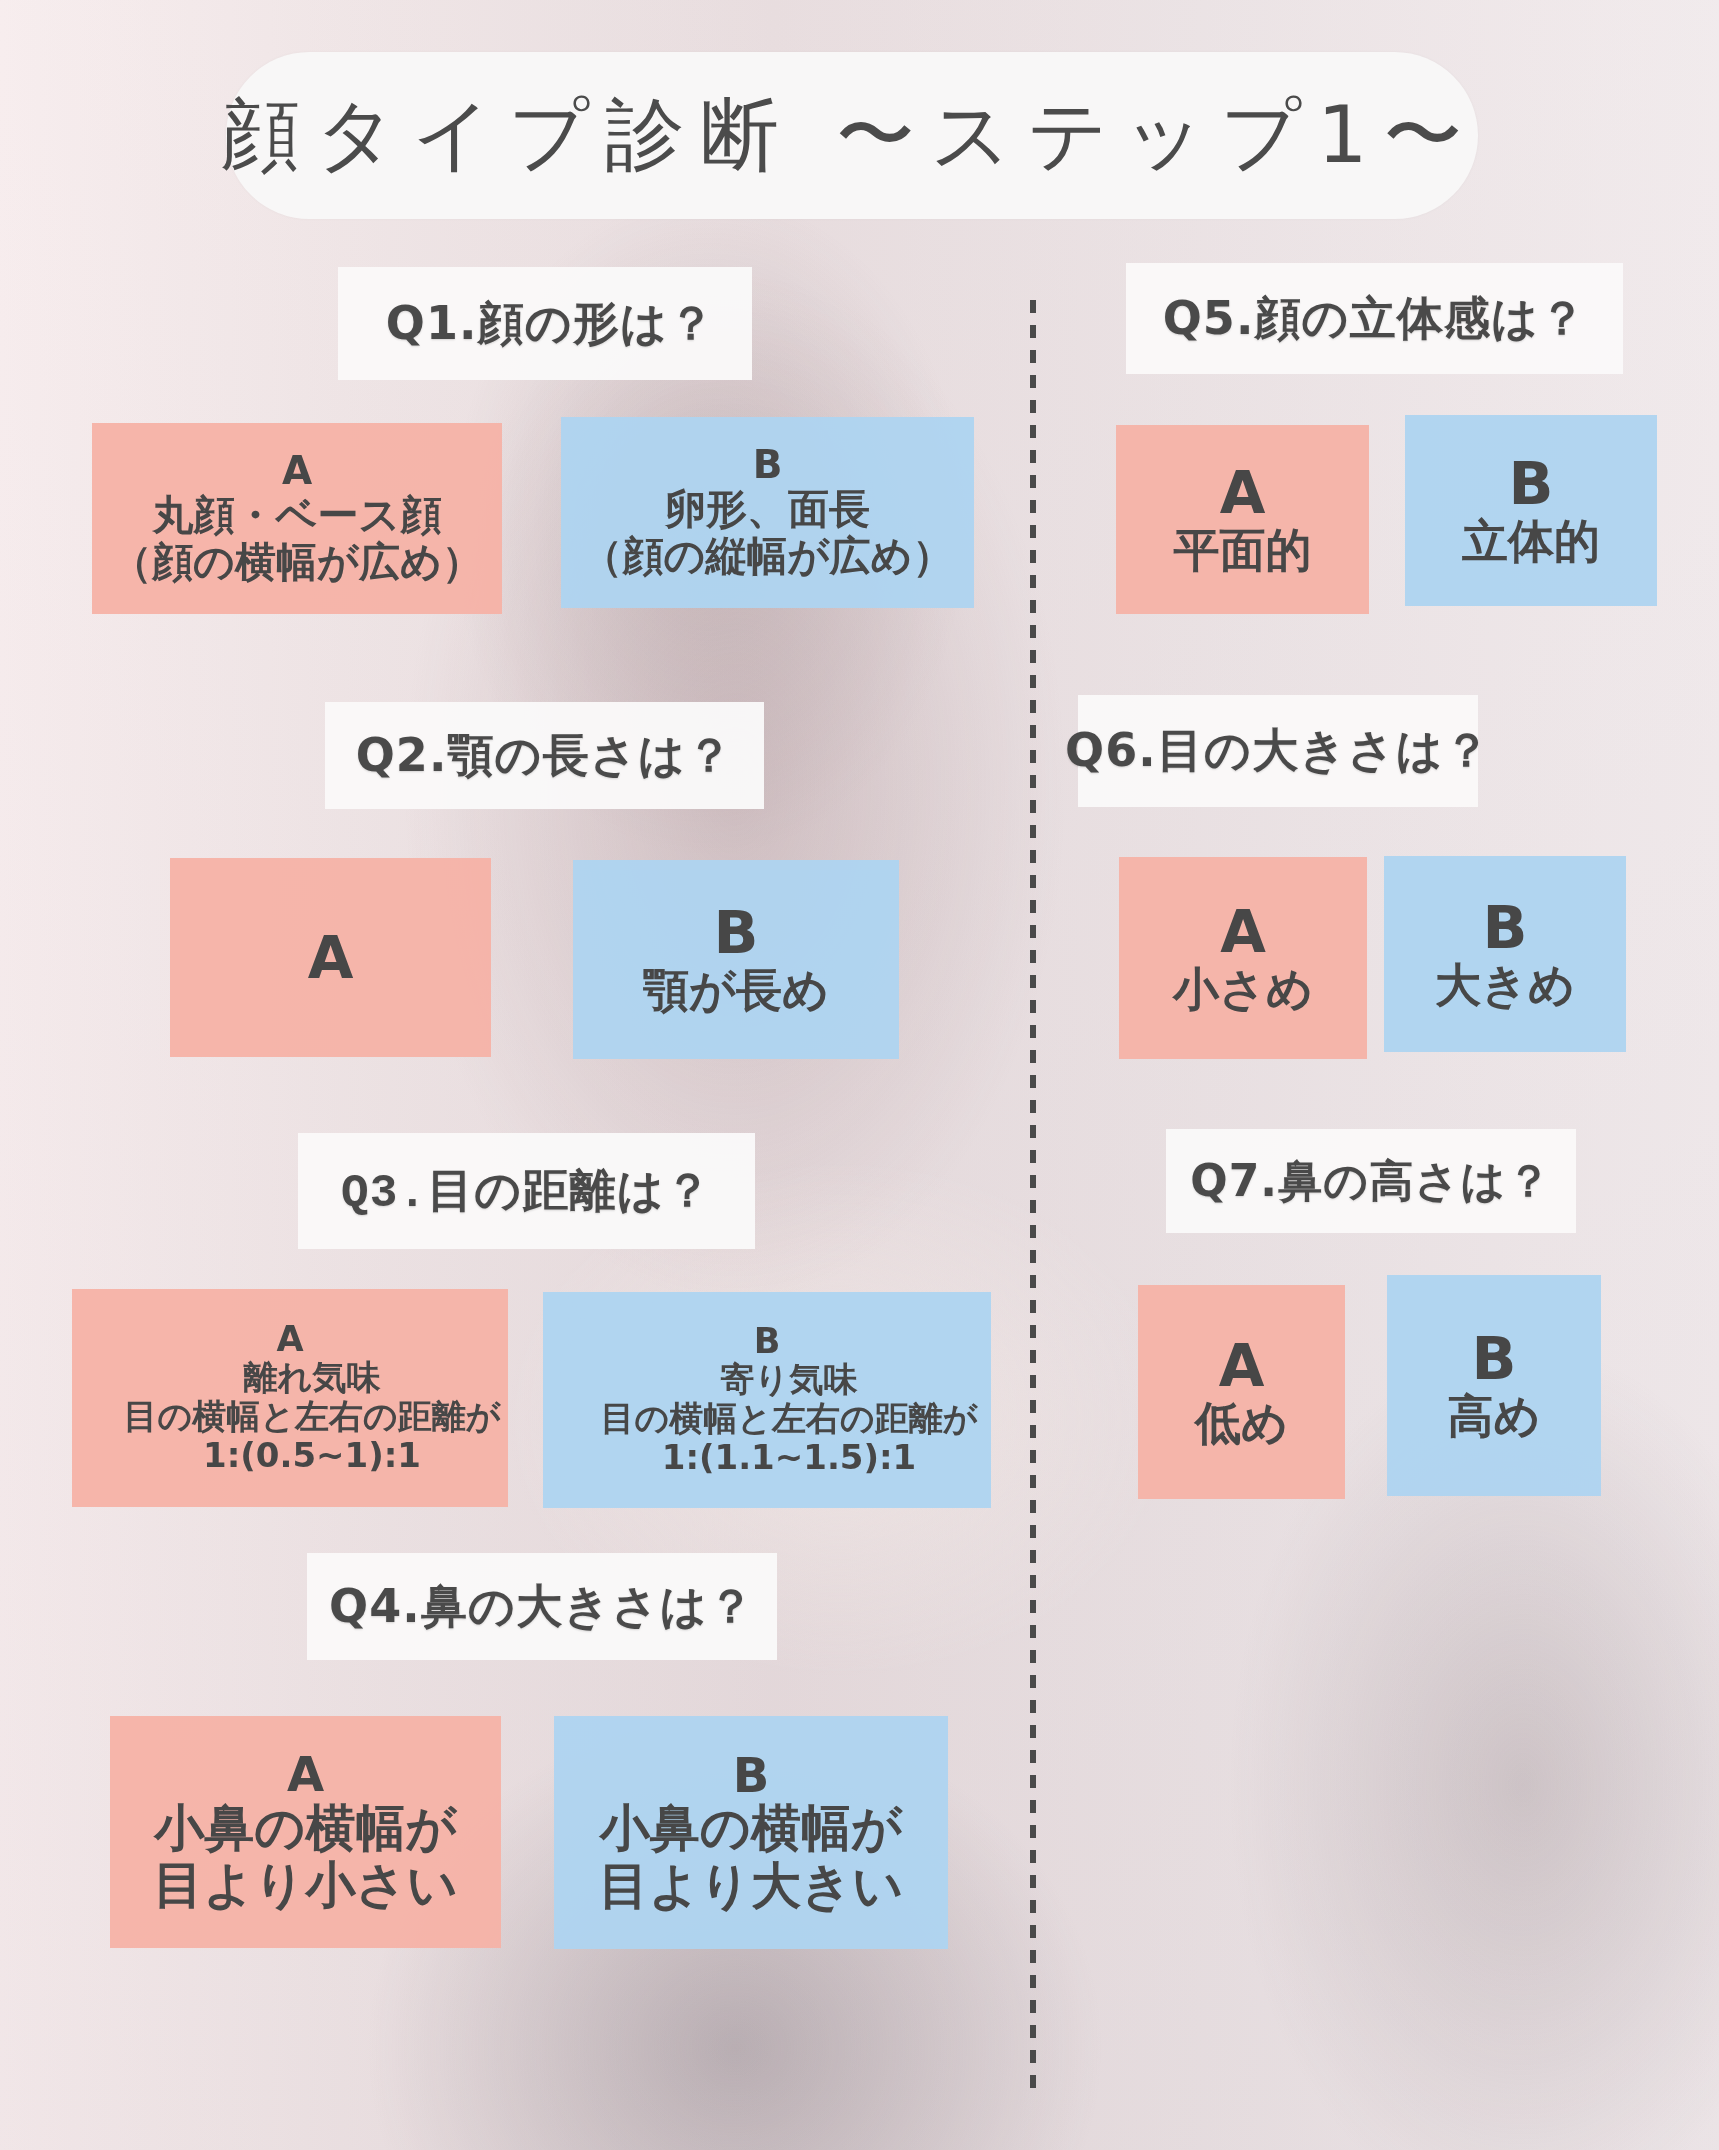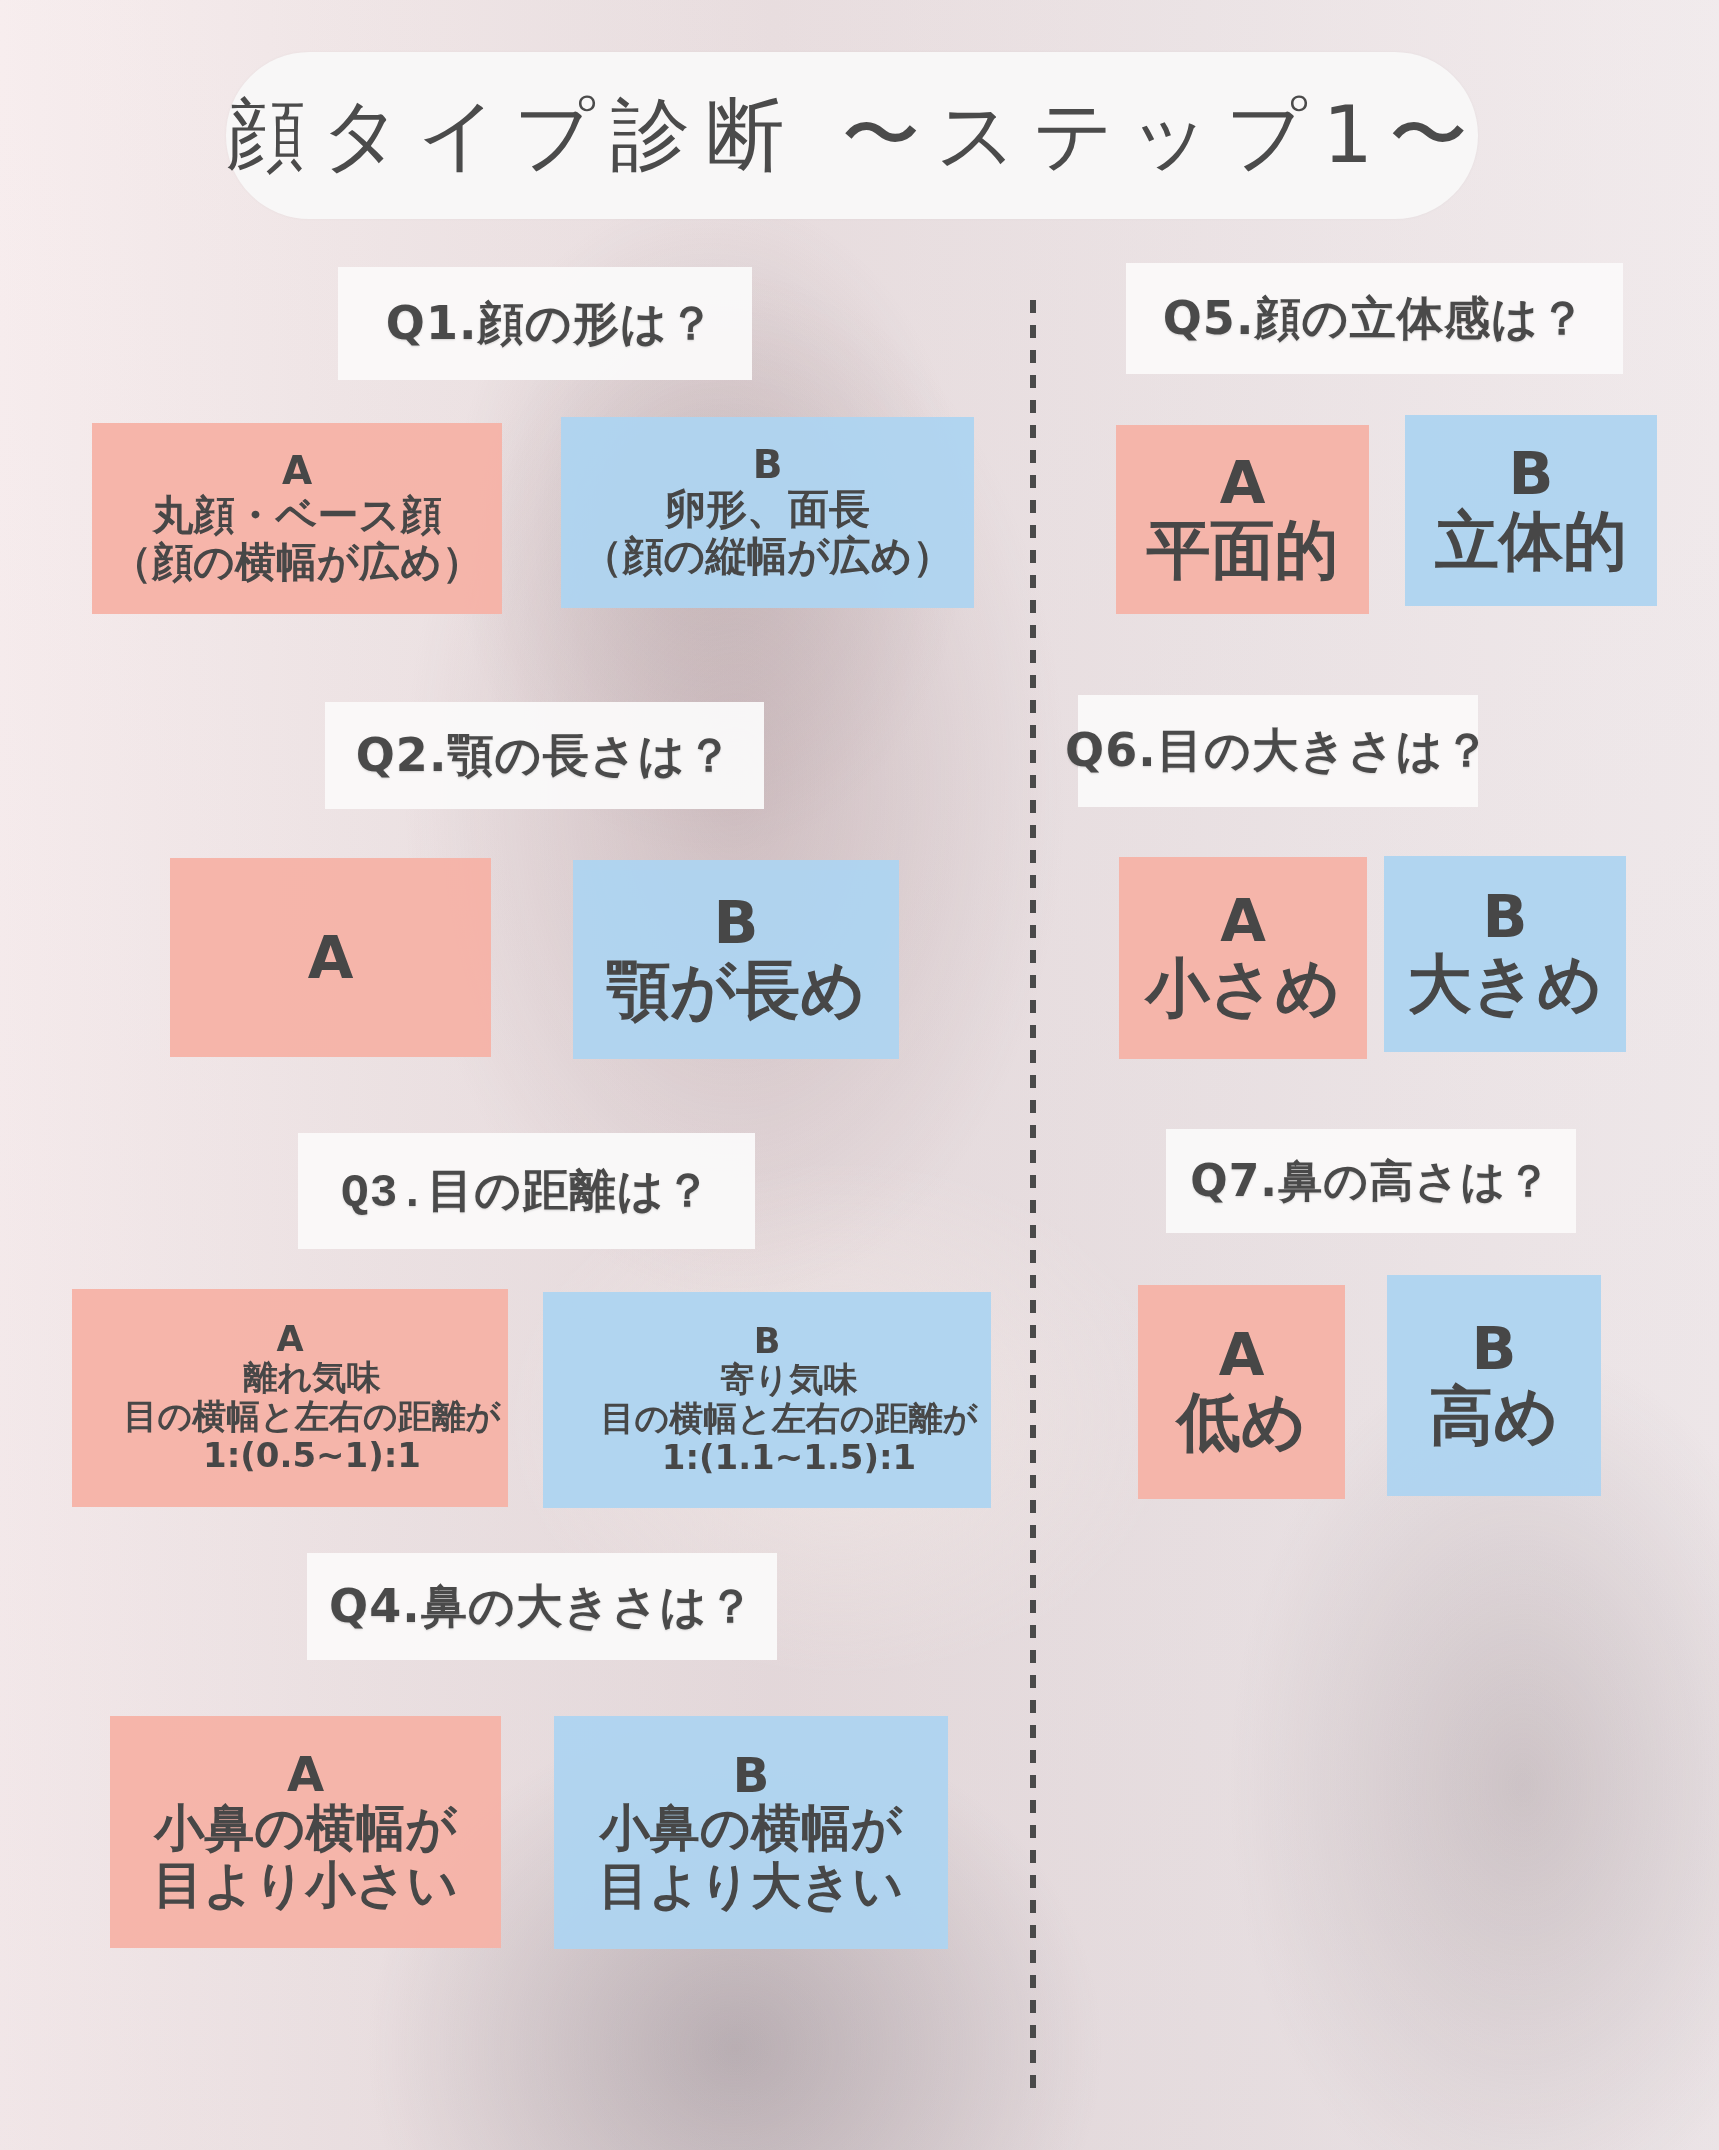--- a/index.html
+++ b/index.html
@@ -15,21 +15,21 @@
       radial-gradient(ellipse 473px 368px at 840px 1418px, rgba(245,235,232,0.7), rgba(0,0,0,0) 70%),
       linear-gradient(90deg, #f6ebec 0%, #ede2e3 20%, #e4d8da 45%, #e8dfe1 70%, #efe8ea 100%);
   }
   .bg-panel {
     position: absolute; left: 0; top: 0; width: 1720px; height: 2151px;
     background: linear-gradient(180deg, rgba(255,250,250,0.15), rgba(210,200,205,0.15));
   }
   .title-pill {
     position: absolute; left: 226px; top: 52px; width: 1252px; height: 167px;
     background: #f8f7f7; border-radius: 84px;
-    display: flex; align-items: center; justify-content: flex-start;
+    display: flex; align-items: center; justify-content: flex-end;
     box-shadow: 0 0 3.2px rgba(0,0,0,0.04);
   }
   .title-text {
     font-size: 79px; letter-spacing: 15.8px; color: #4b4b4b;
     font-weight: normal; white-space: nowrap;
   }
   .q-label {
     position: absolute; background: rgba(250,249,249,0.96);
     display: flex; align-items: center; justify-content: center;
     font-weight: bold; color: #4a4a4a; white-space: nowrap;
@@ -45,21 +45,21 @@
   .opt.b { background: rgba(174,212,240,0.95); }
   .opt .letter { line-height: 1.05; }
   .opt .line { line-height: 1.15; white-space: nowrap; }
   .divider {
     position: absolute; left: 1030px; top: 300px; width: 6.3px; height: 1797px;
     background: repeating-linear-gradient(180deg, #4a4a4a 0px, #4a4a4a 12.6px, transparent 12.6px, transparent 25px);
   }
   
   .sz-s .letter { font-size: 39px; } .sz-s .line { font-size: 41px; }
   .sz-xs .letter { font-size: 35px; } .sz-xs .line { font-size: 34px; margin-left: 44px; }
-  .sz-l .letter { font-size: 59px; } .sz-l .line { font-size: 64px; }
+  .sz-l .letter { font-size: 59px; } .sz-l .line { font-size: 46px; }
   .sz-m .letter { font-size: 48px; } .sz-m .line { font-size: 50px; }
 </style>
 </head>
 <body>
 
 <div class="bg-panel"></div>
 
 <div class="title-pill">
   <span class="title-text">顔タイプ診断 〜ステップ1〜</span>
 </div>

